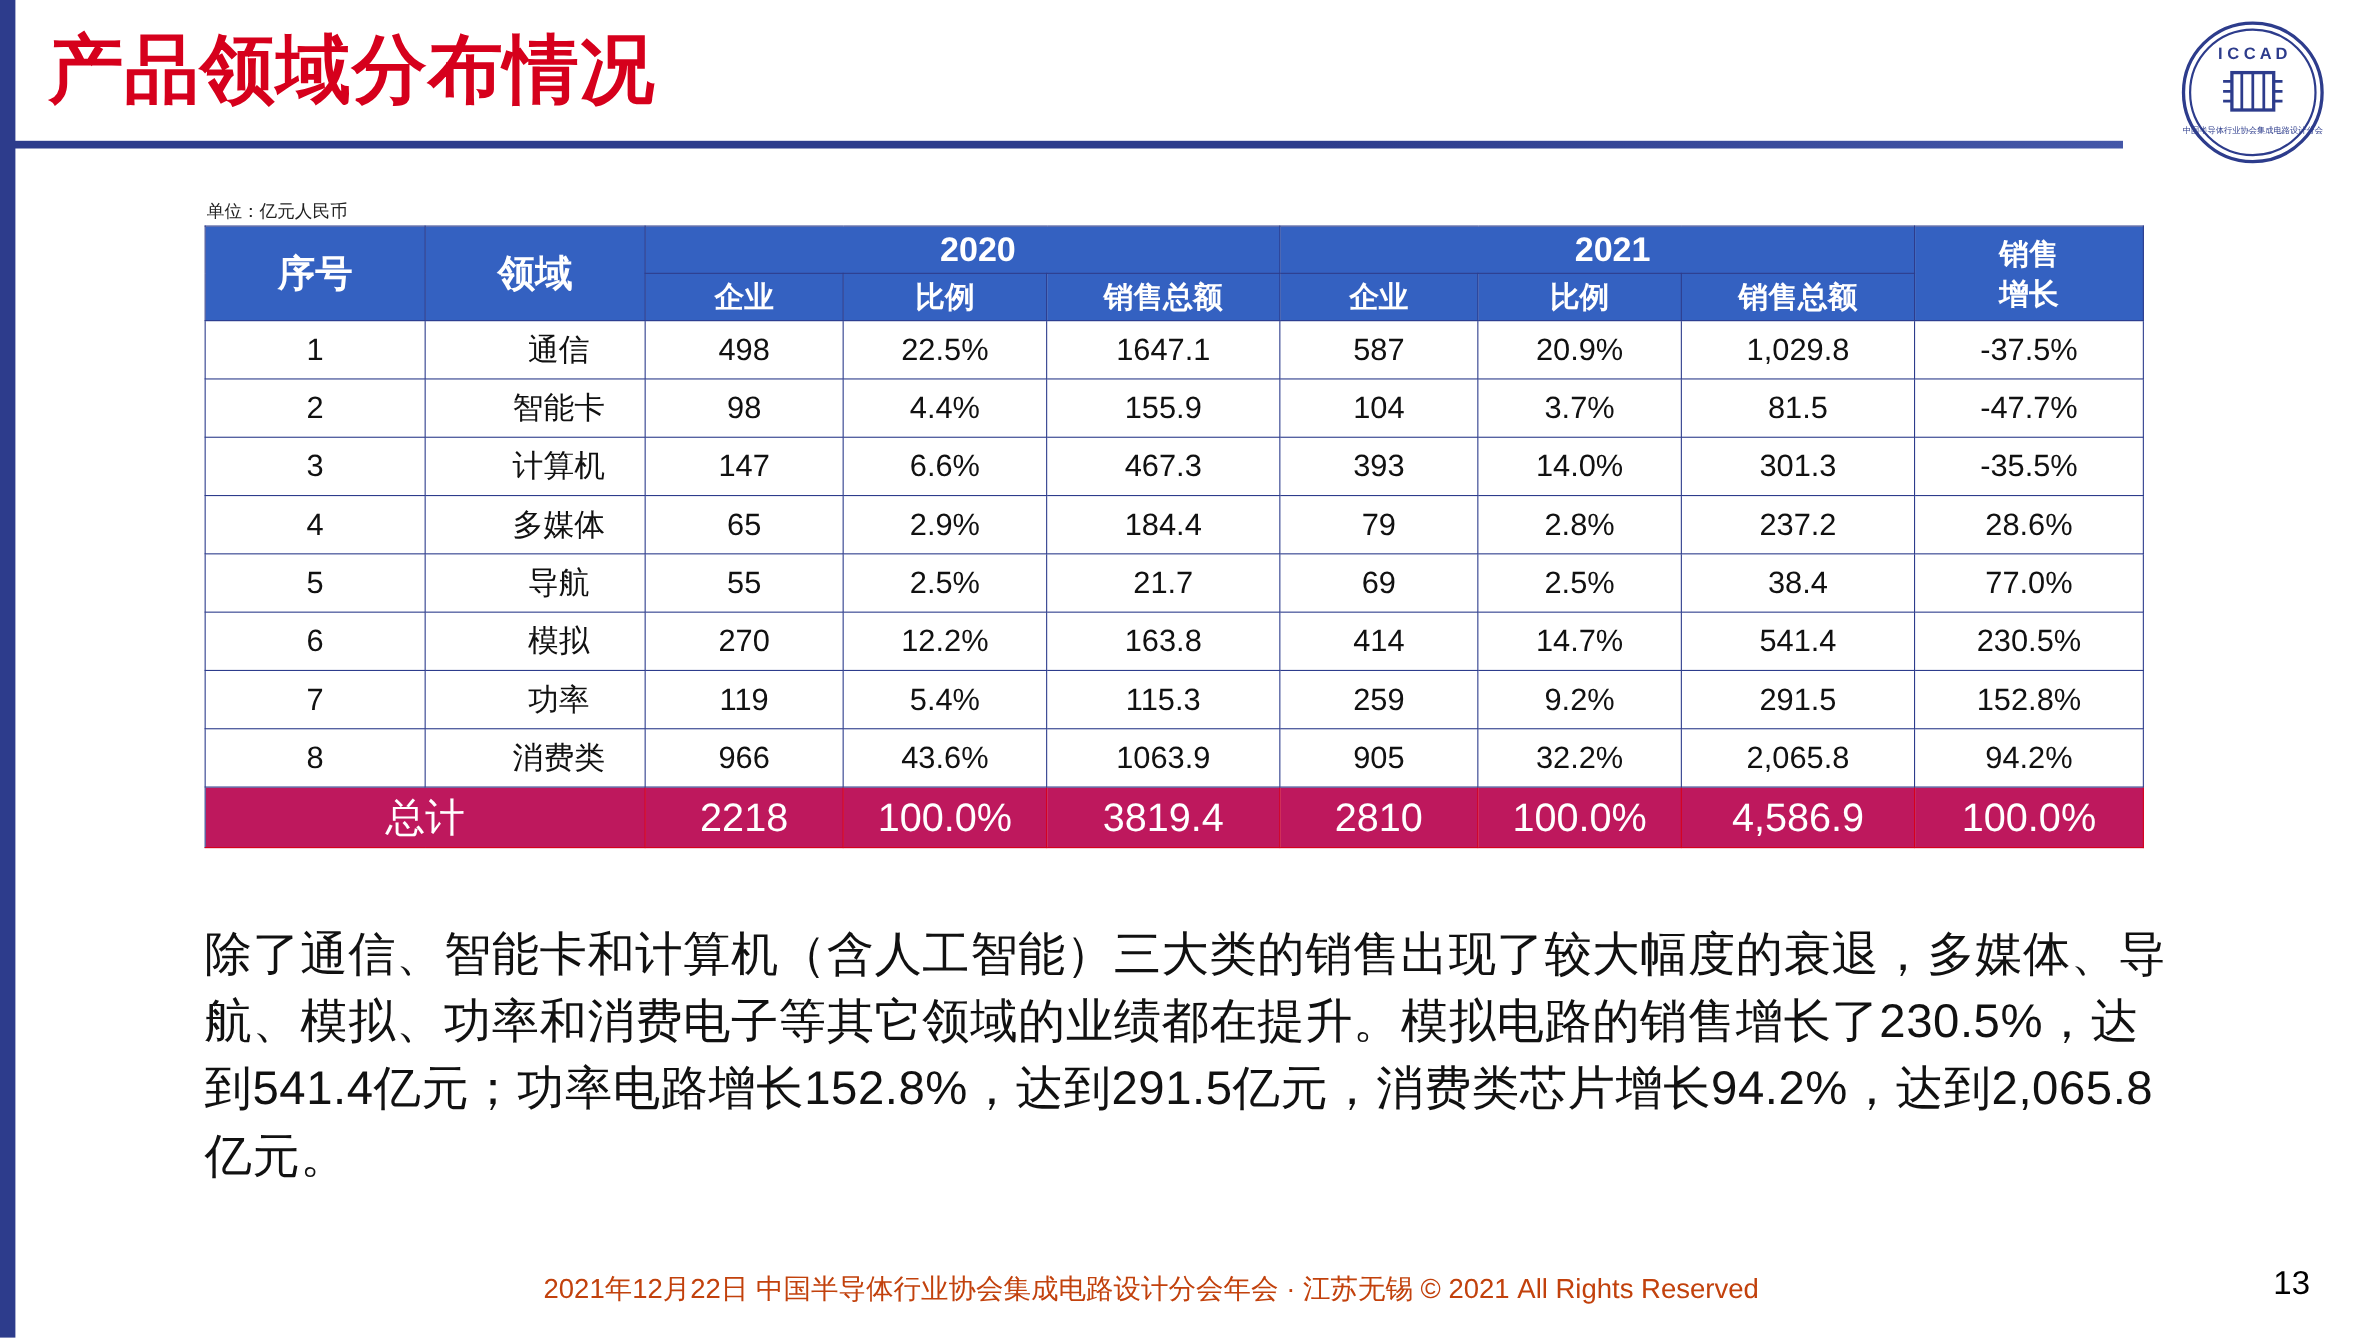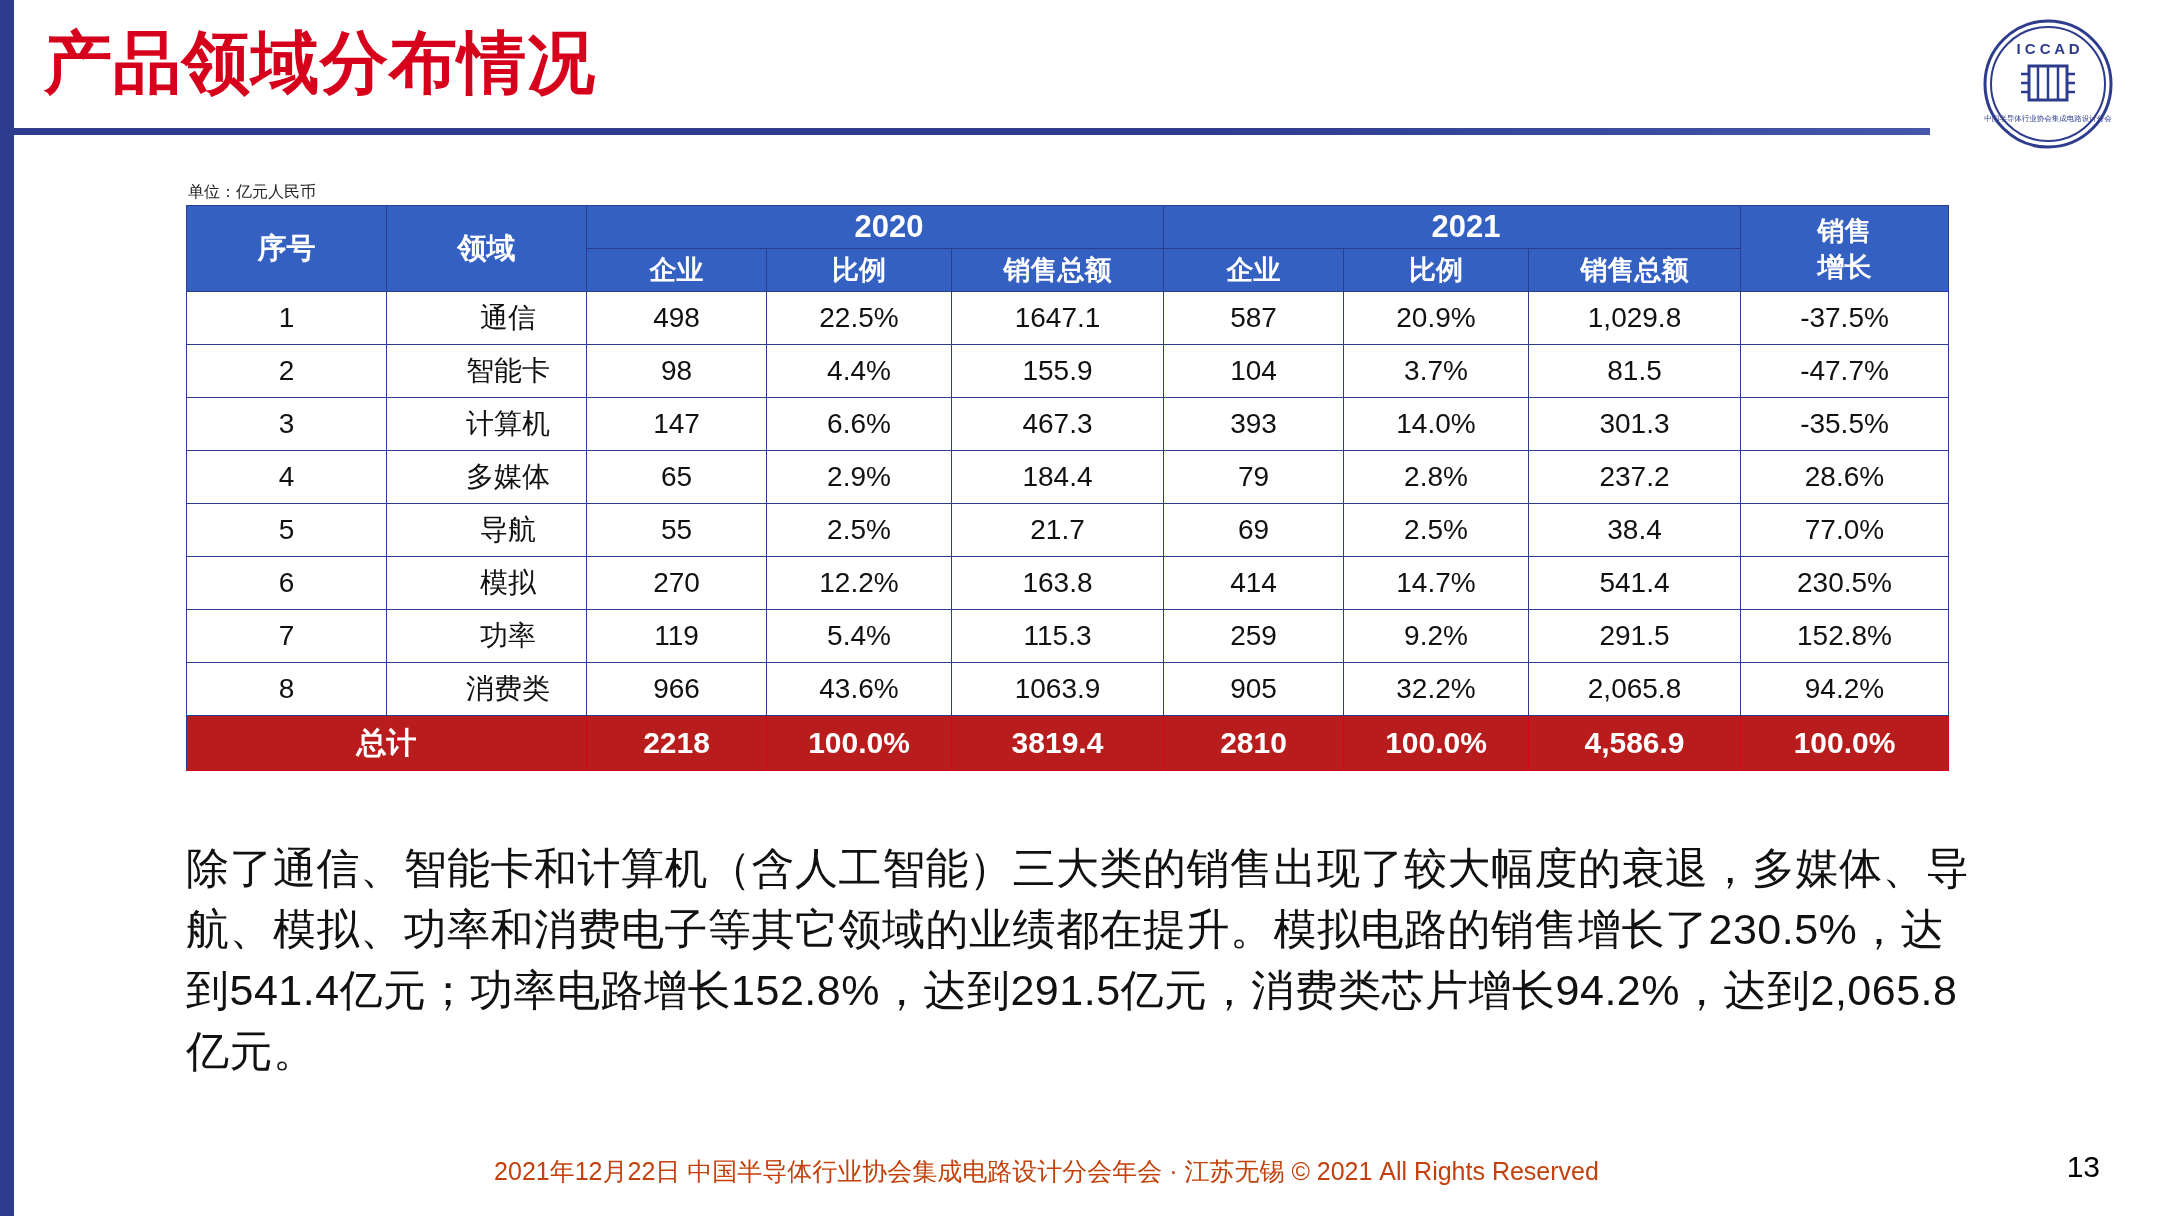--- a/index.html
+++ b/index.html
@@ -83,35 +83,35 @@
     padding: 0;
     text-align: center;
     vertical-align: middle;
   }
   .hdr {
     background: #3461c1;
     color: #ffffff;
     font-weight: bold;
     height: 42px;
   }
-  .hdr.tall { height: 84px; font-size: 29px; }
+  .hdr.tall { height: 84px; font-size: 34px; }
   .hdr.year { font-size: 31px; padding-left: 28px; }
   tbody td {
     height: 52px;
     background: #ffffff;
     color: #111;
     font-size: 28px;
   }
   tbody td.label { font-size: 28px; padding-left: 43px; }
   tr.total td {
-    background: #b91c1c;
+    background: #be185d;
     color: #ffffff;
-    font-weight: bold;
+    font-weight: normal;
     height: 54px;
-    font-size: 30px;
+    font-size: 36px;
     border-color: #d6001c;
   }
   tr.total td.firstcell { border-left: 1px solid #2d3c8c; }
 
   
   .body-text {
     position: absolute;
     left: 186px;
     top: 838px;
     width: 1790px;

